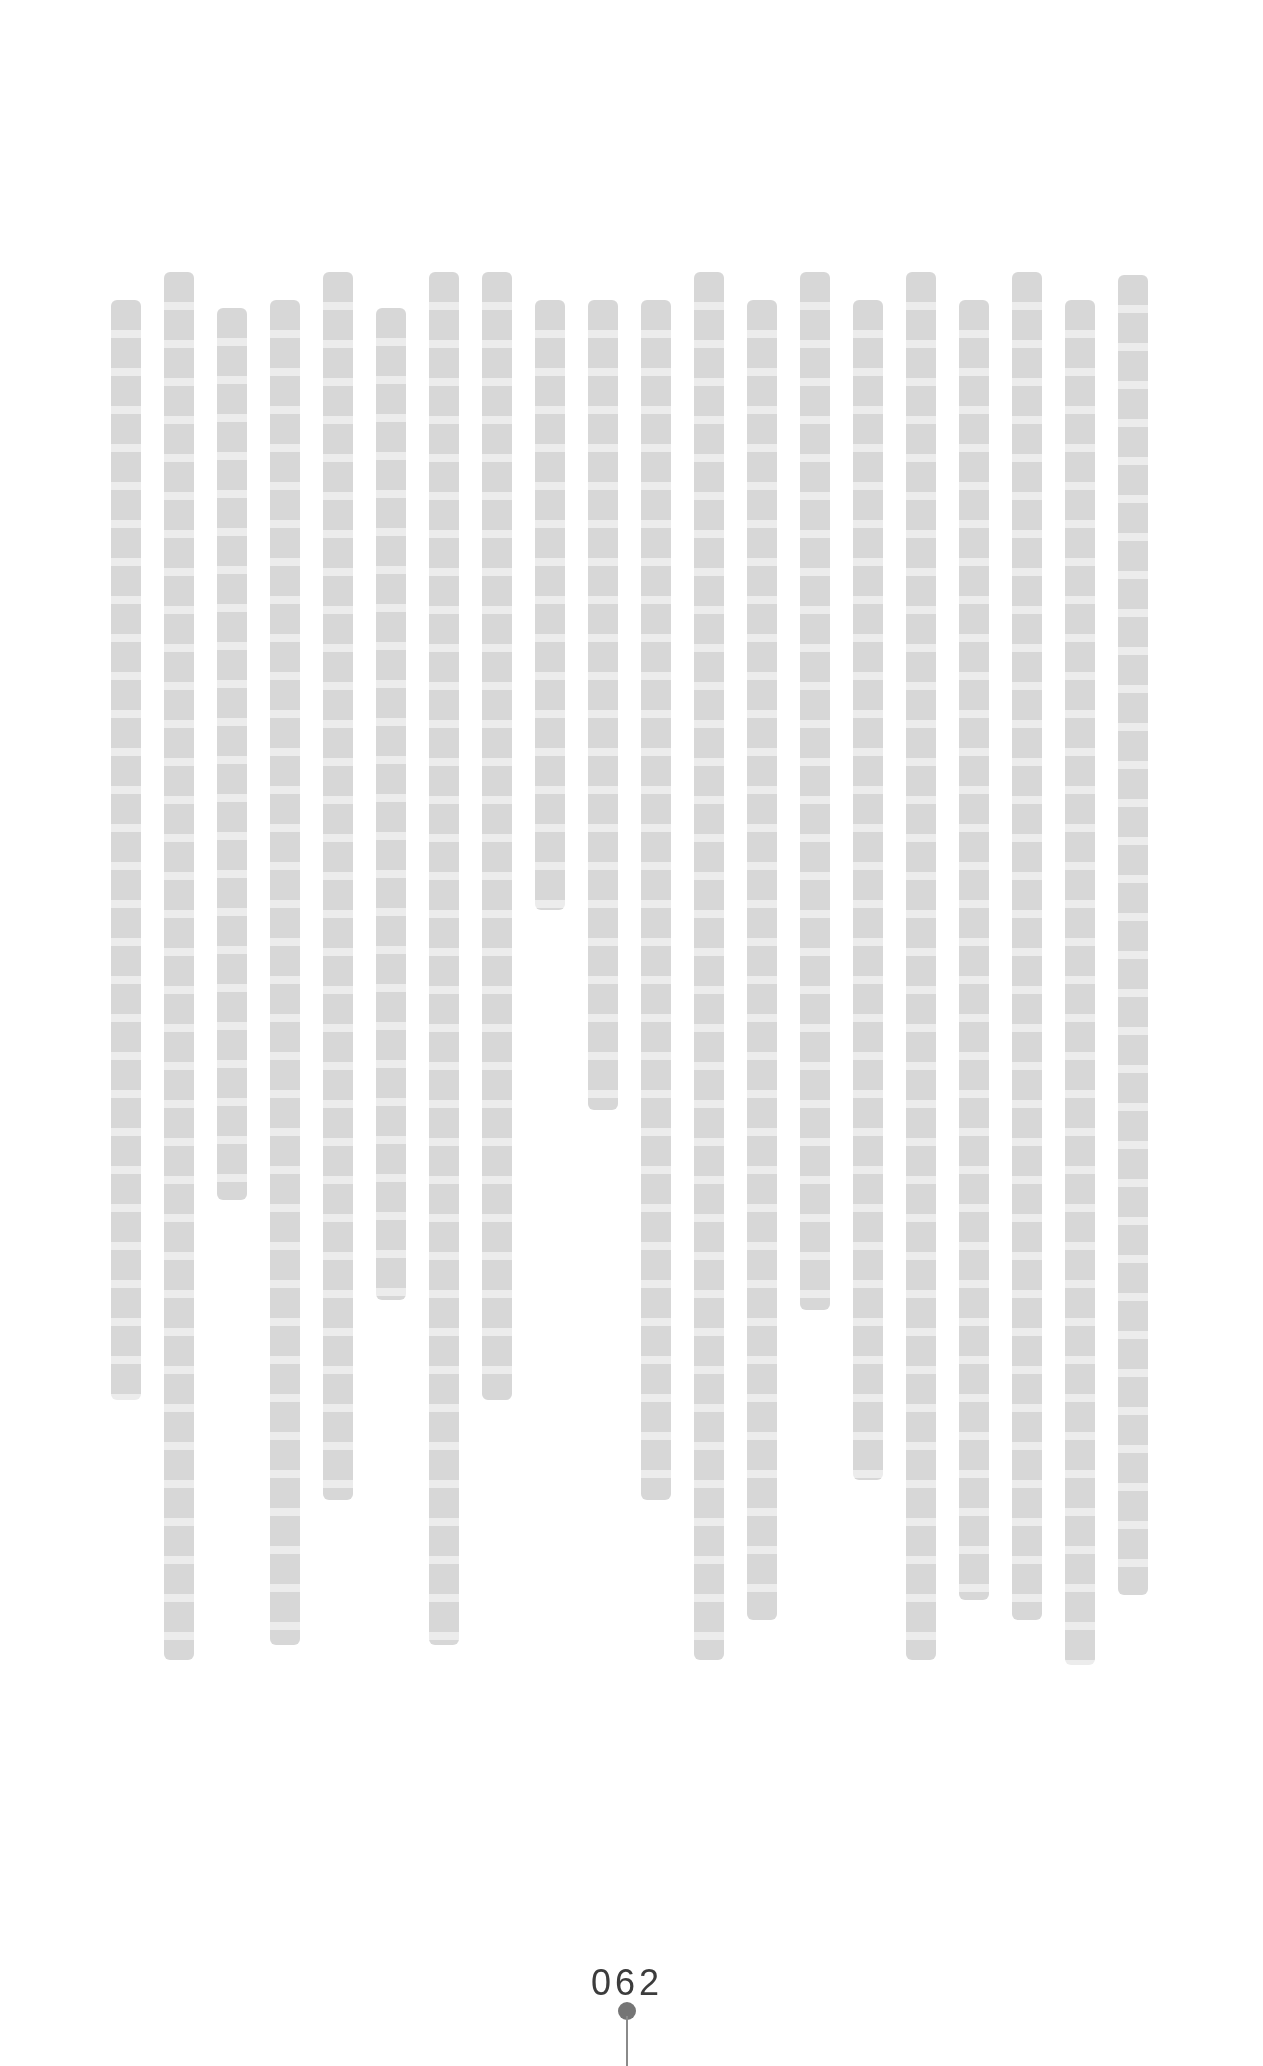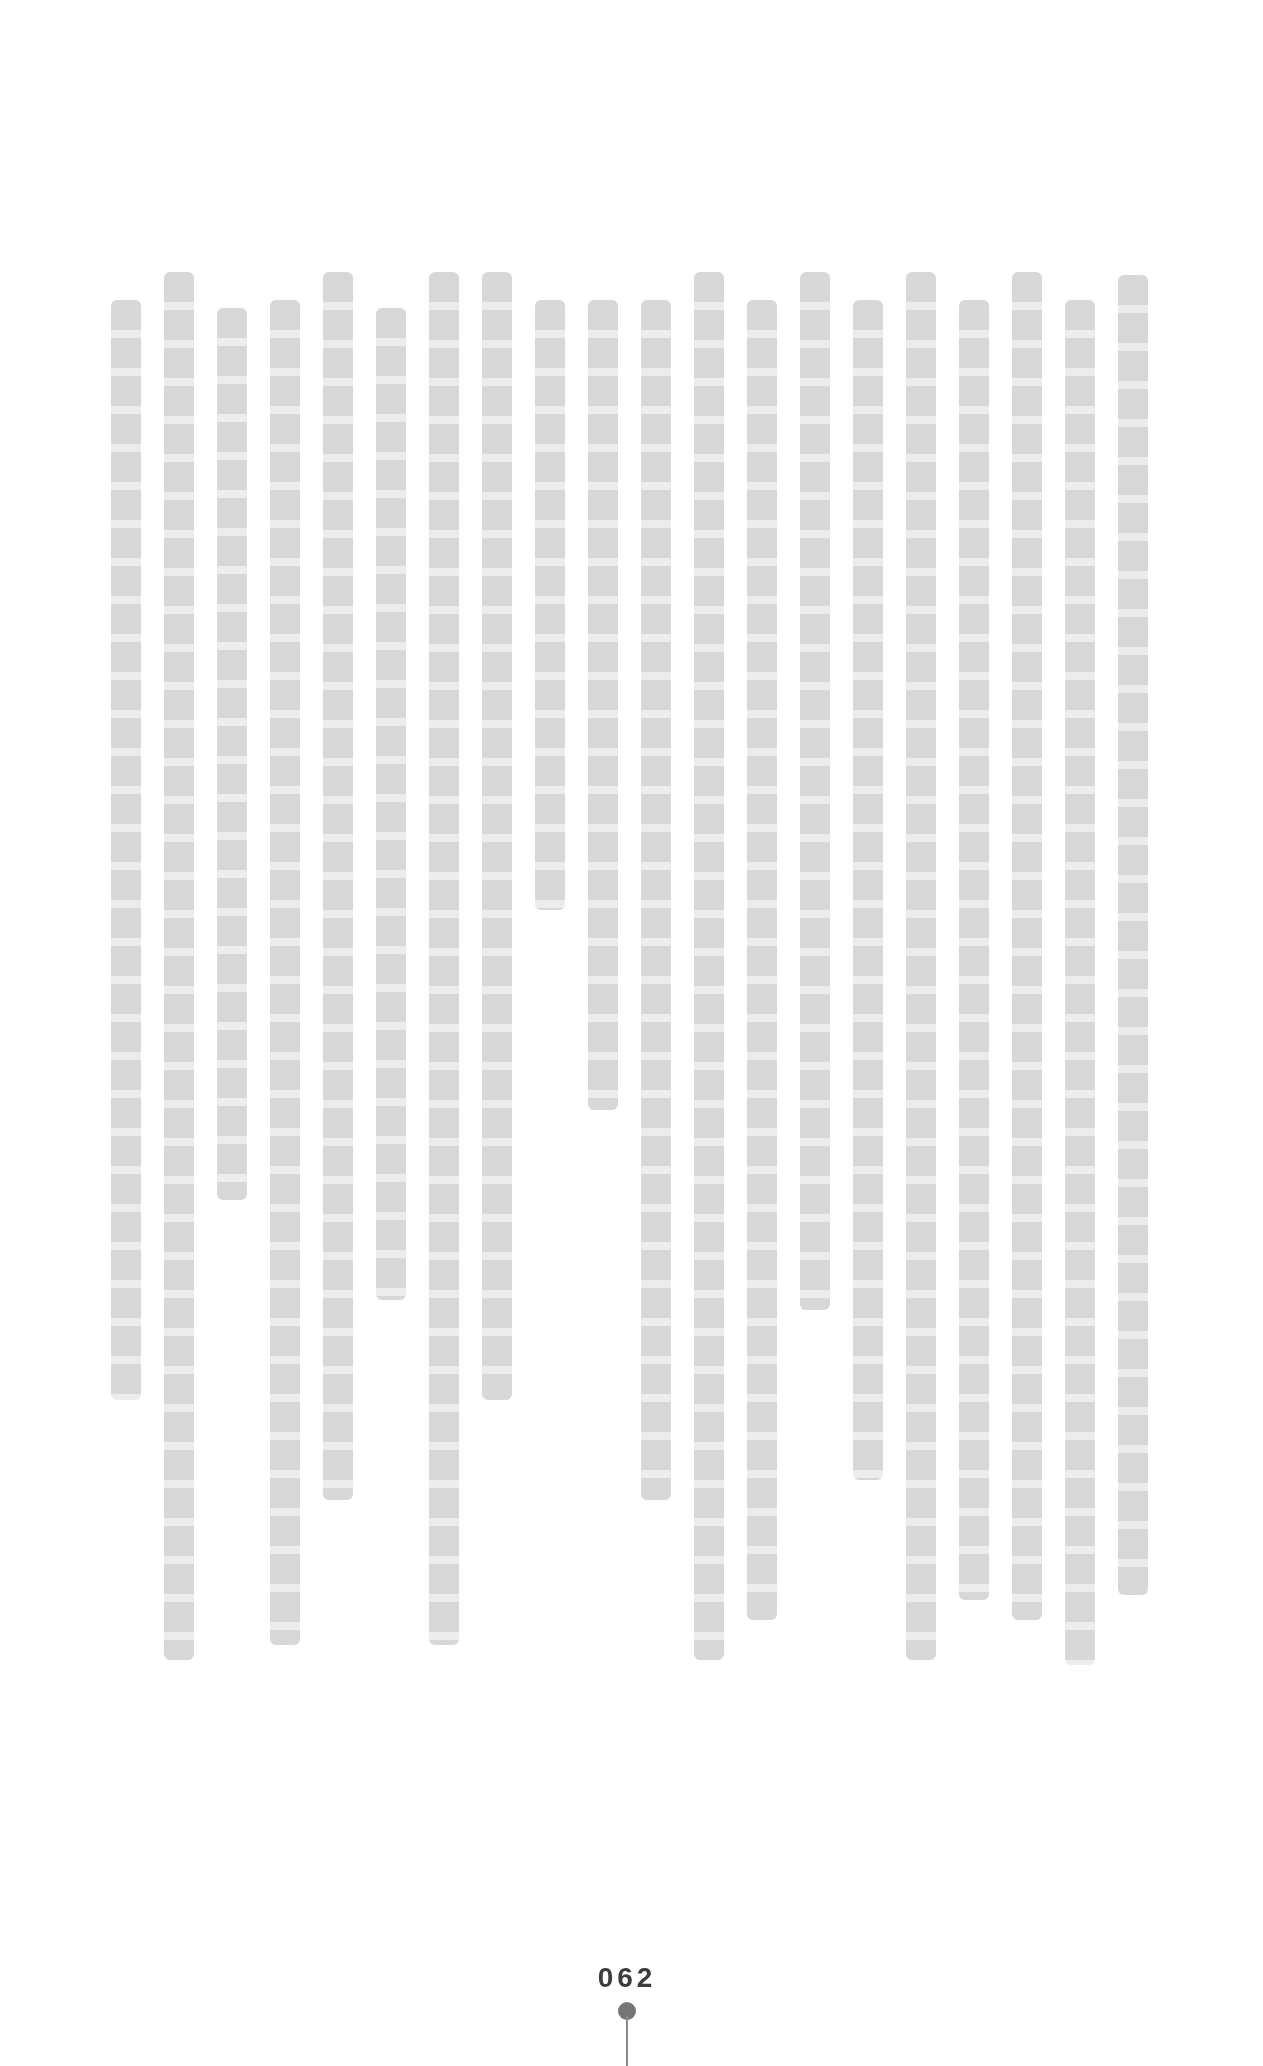--- a/index.html
+++ b/index.html
@@ -39,22 +39,22 @@
     height: 100%;
     pointer-events: none;
   }
   .page-number {
     position: absolute;
     left: 562px;
     top: 1962px;
     width: 130px;
     text-align: center;
     font-family: "Liberation Sans", sans-serif;
-    font-size: 28px;
-    font-weight: 700;
+    font-size: 36px;
+    font-weight: 400;
     letter-spacing: 4px;
     color: #3c3c3c;
   }
   .footer-dot {
     position: absolute;
     left: 618px;
     top: 2002px;
     width: 18px;
     height: 18px;
     border-radius: 50%;

